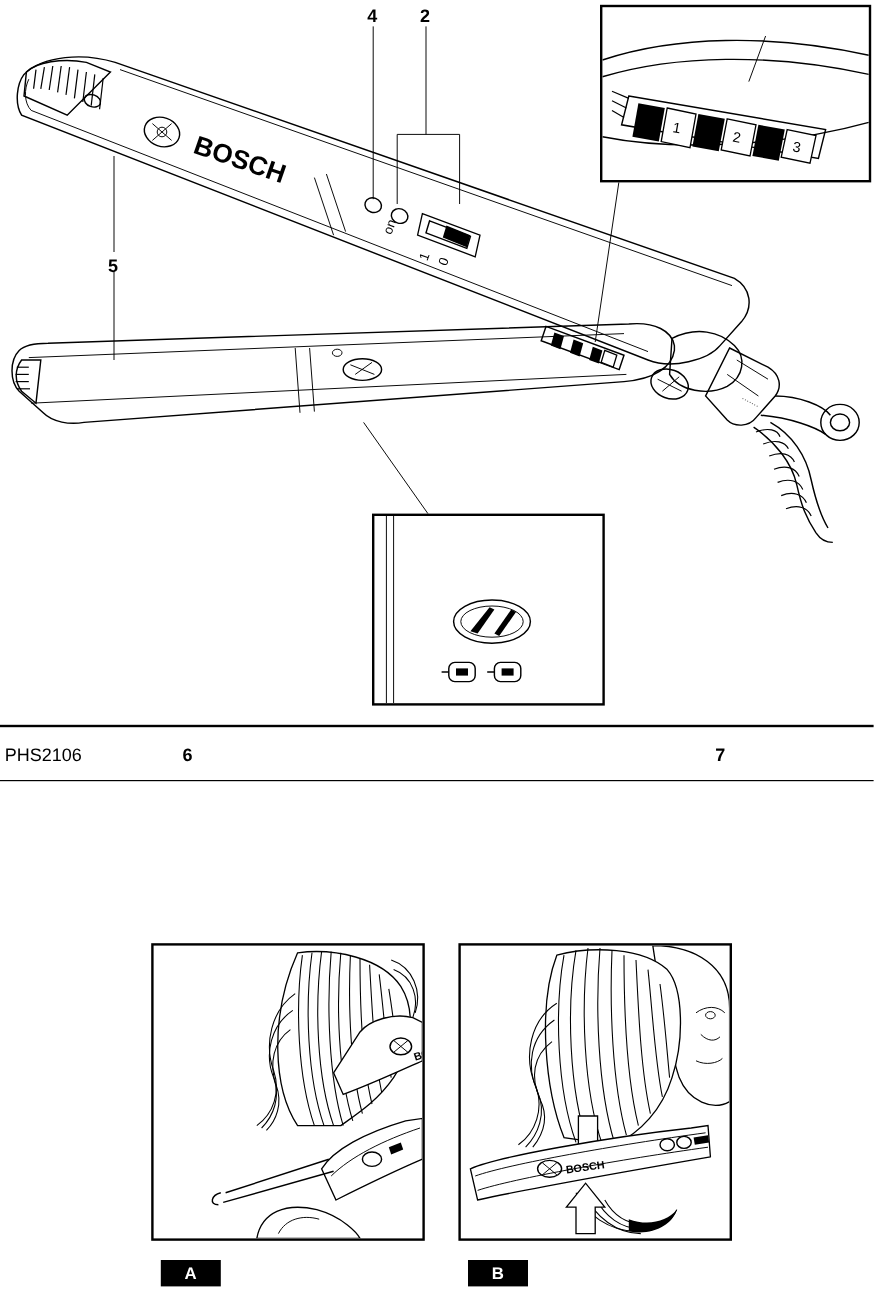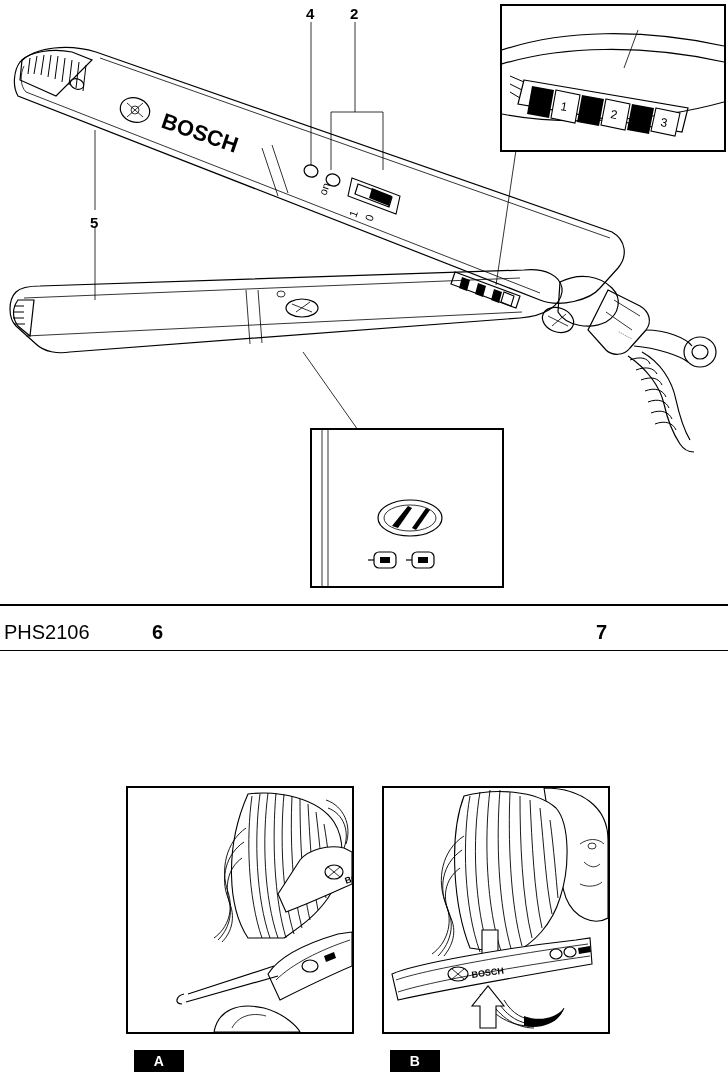--- a/index.html
+++ b/index.html
@@ -37,21 +37,21 @@
   
   .rule {
     position: absolute;
     left: 0;
     width: 728px;
     height: 0;
     border-top: 2px solid #000;
   }
   .footer-text {
     position: absolute;
-    font-size: 20px;
+    font-size: 15px;
     line-height: 1;
   }
   .footer-text.bold { font-weight: 700; }
 
   
   .photo-frame {
     position: absolute;
     border: 2px solid #000;
     box-sizing: border-box;
     background: #fff;

